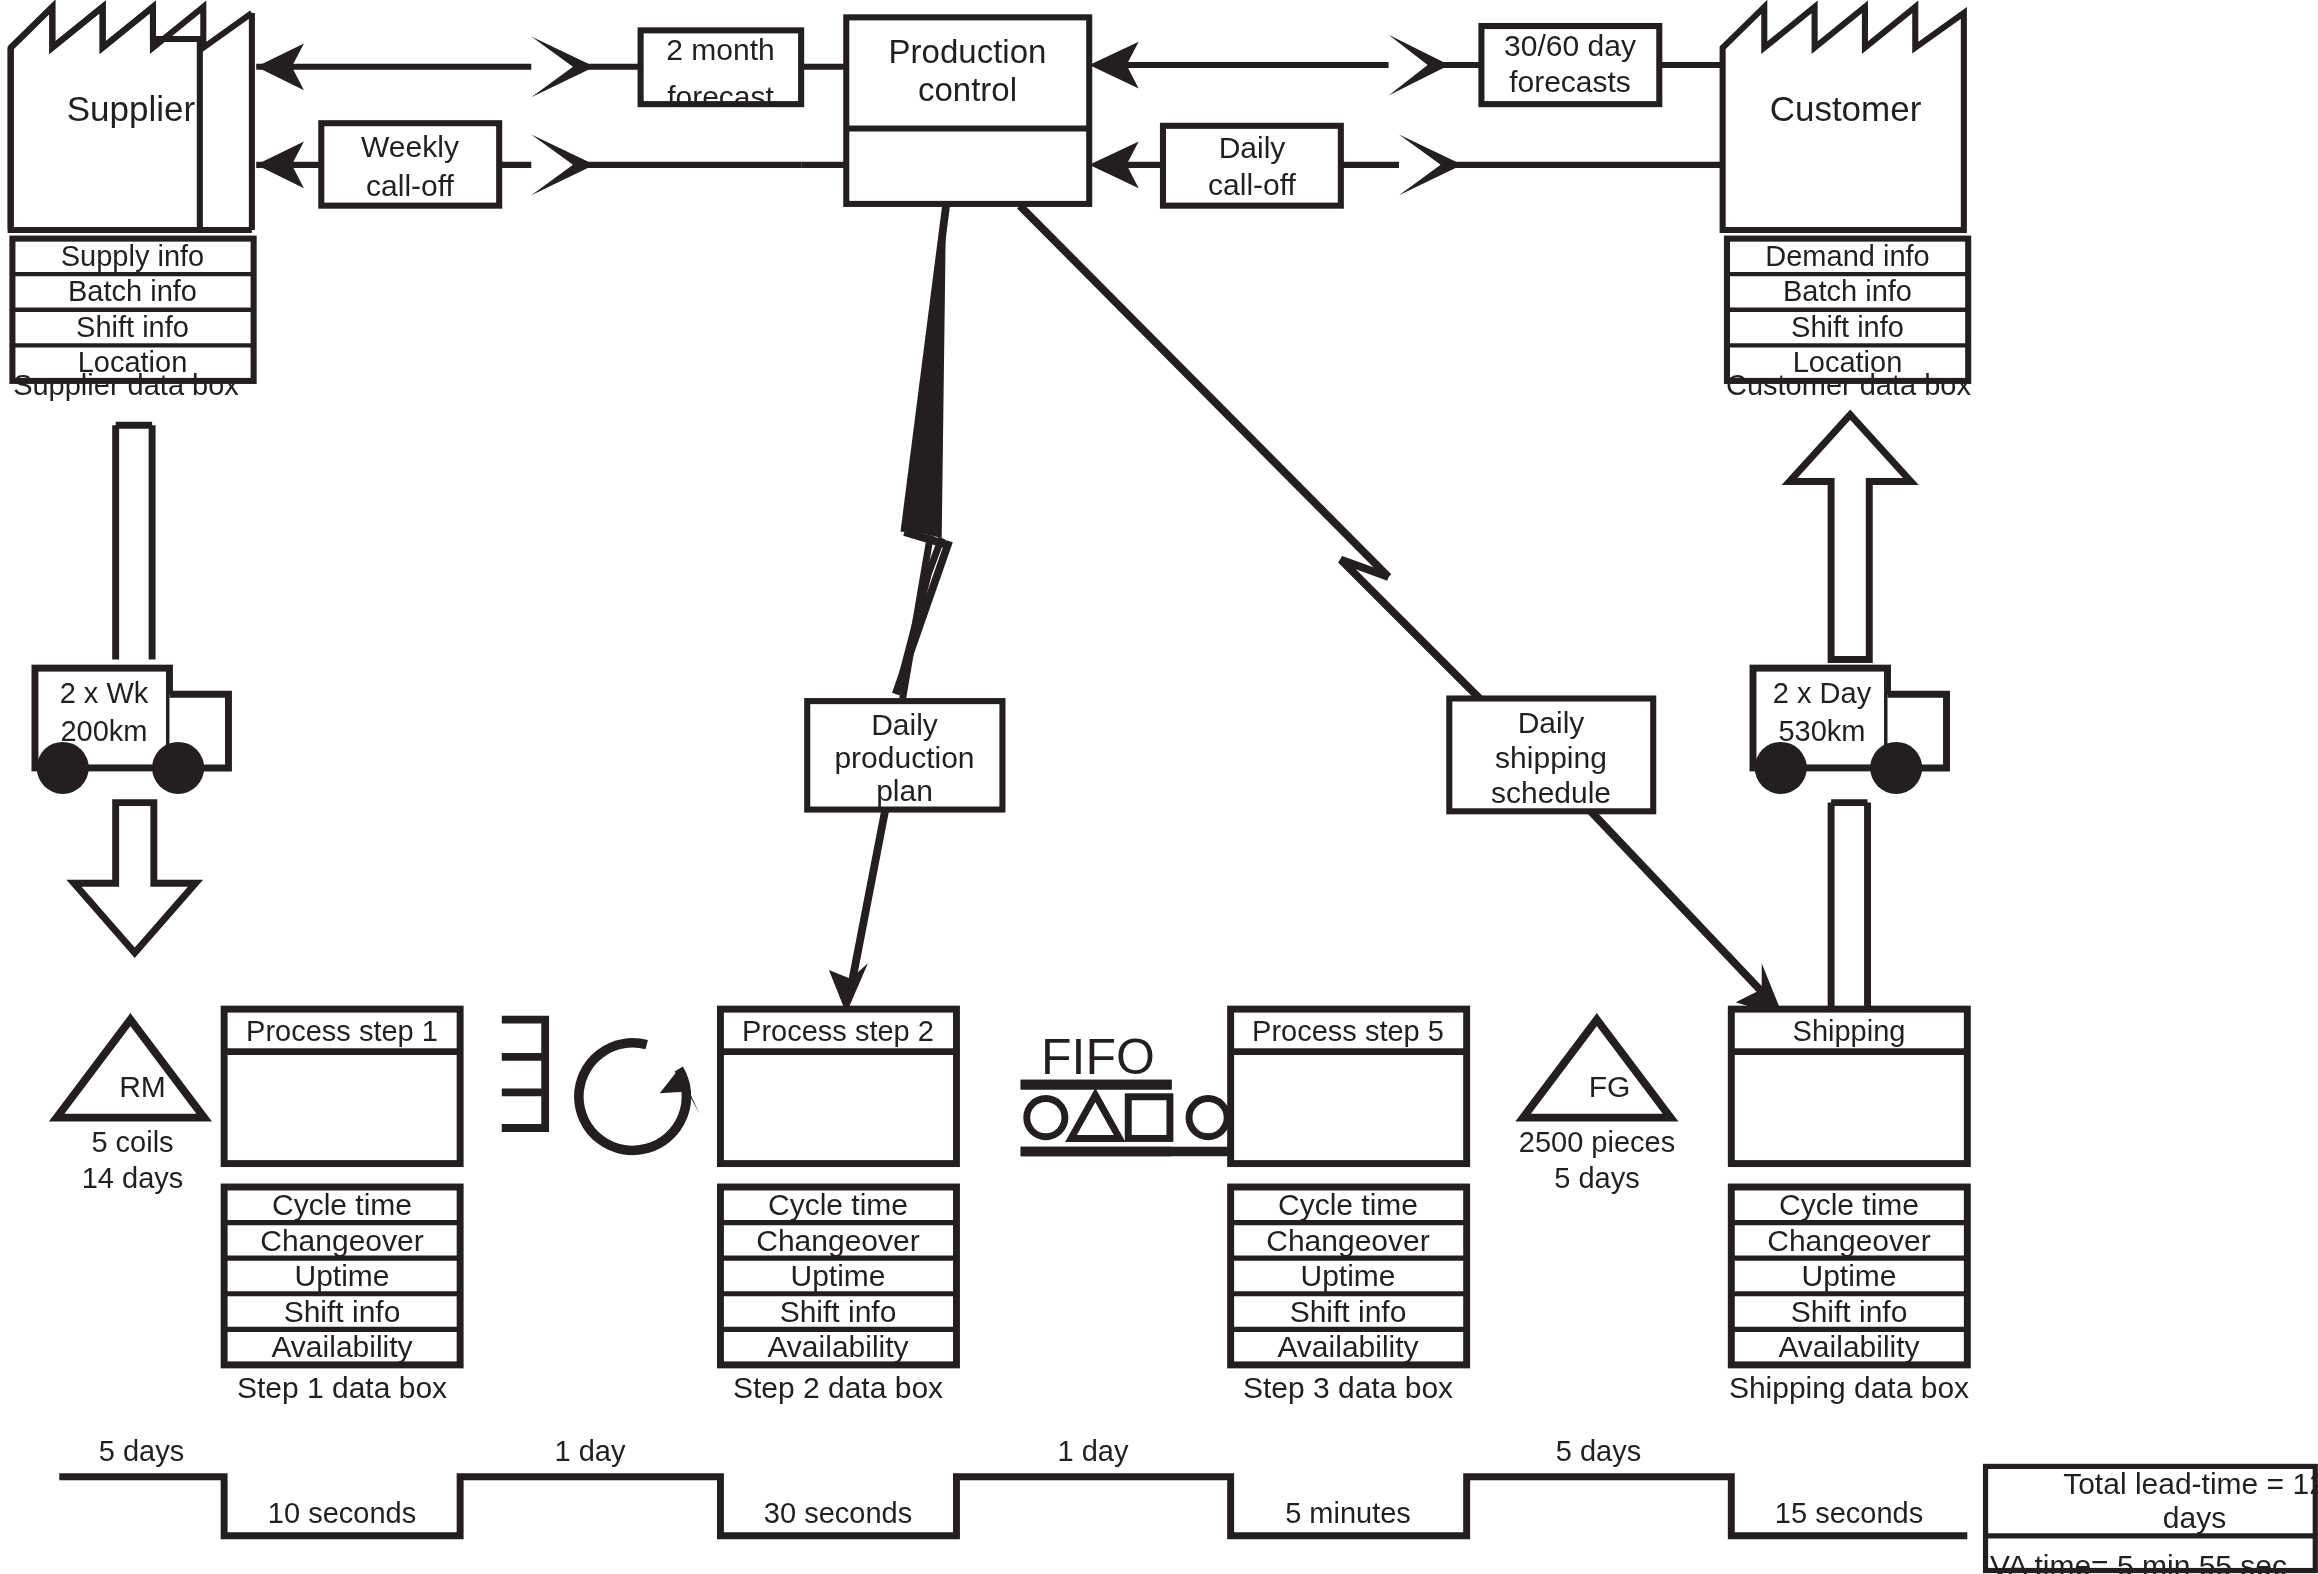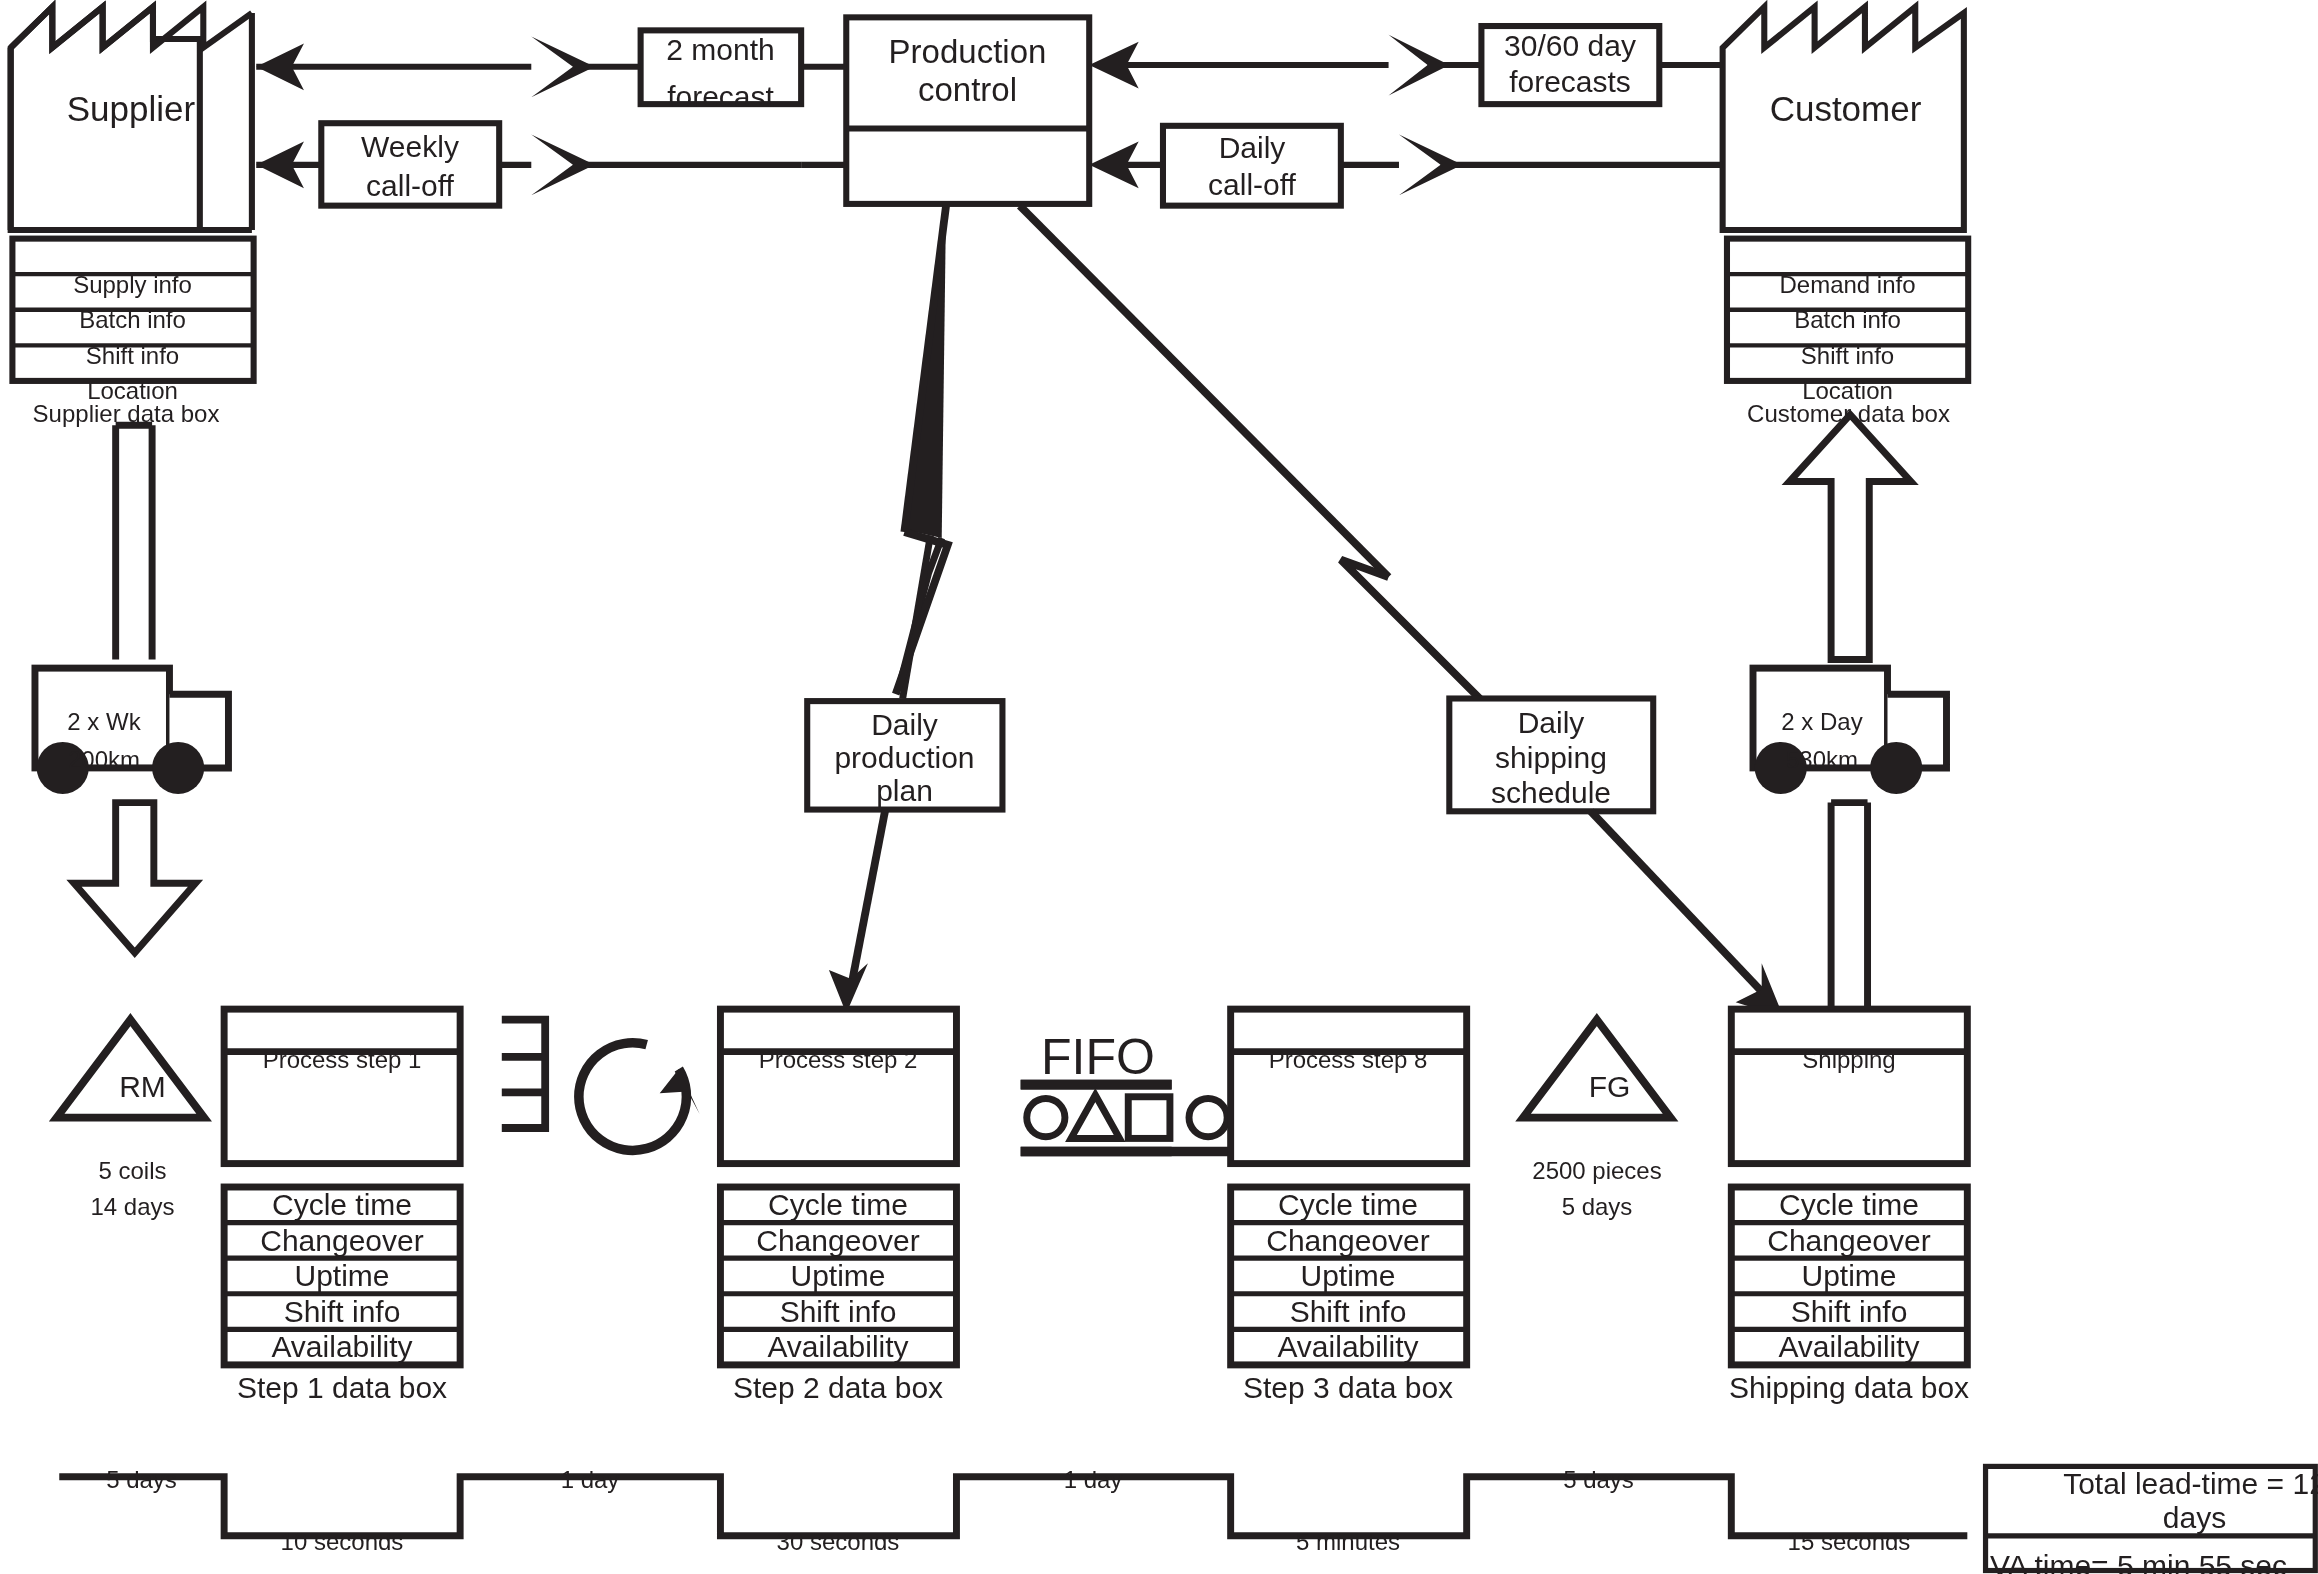--- a/index.html
+++ b/index.html
@@ -29,21 +29,21 @@
   .ctr {
     position: absolute;
     display: flex;
     align-items: center;
     justify-content: center;
     text-align: center;
     line-height: 1.14;
     color: #231f20;
   }
   .f34 { font-size: 30px; }
-  .f36 { font-size: 24px; margin-top: 28px; }
+  .f36 { font-size: 29px; }
   .f38 { font-size: 33px; }
   .f40 { font-size: 35px; }
   .f58 { font-size: 50px; }
 </style>
 </head>
 <body>
 
 <div id="vsm-root">
 
   <svg id="vsm-svg" viewBox="0 0 2672 1814">
@@ -321,21 +321,21 @@
   <div class="ctr f34" style="left:212px; top:1369px; width:260px; height:38px;">Step 1 data box</div>
 
   <div class="ctr f36" style="left:720px; top:1012px; width:236px; height:40px;">Process step 2</div>
   <div class="ctr f34" style="left:720px; top:1187px; width:236px; height:36px;">Cycle time</div>
   <div class="ctr f34" style="left:720px; top:1223px; width:236px; height:36px;">Changeover</div>
   <div class="ctr f34" style="left:720px; top:1258px; width:236px; height:36px;">Uptime</div>
   <div class="ctr f34" style="left:720px; top:1294px; width:236px; height:36px;">Shift info</div>
   <div class="ctr f34" style="left:720px; top:1329px; width:236px; height:36px;">Availability</div>
   <div class="ctr f34" style="left:708px; top:1369px; width:260px; height:38px;">Step 2 data box</div>
 
-  <div class="ctr f36" style="left:1230px; top:1012px; width:236px; height:40px;">Process step 8</div>
+  <div class="ctr f36" style="left:1230px; top:1012px; width:236px; height:40px;">Process step 5</div>
   <div class="ctr f34" style="left:1230px; top:1187px; width:236px; height:36px;">Cycle time</div>
   <div class="ctr f34" style="left:1230px; top:1223px; width:236px; height:36px;">Changeover</div>
   <div class="ctr f34" style="left:1230px; top:1258px; width:236px; height:36px;">Uptime</div>
   <div class="ctr f34" style="left:1230px; top:1294px; width:236px; height:36px;">Shift info</div>
   <div class="ctr f34" style="left:1230px; top:1329px; width:236px; height:36px;">Availability</div>
   <div class="ctr f34" style="left:1218px; top:1369px; width:260px; height:38px;">Step 3 data box</div>
 
   <div class="ctr f36" style="left:1731px; top:1012px; width:236px; height:40px;">Shipping</div>
   <div class="ctr f34" style="left:1731px; top:1187px; width:236px; height:36px;">Cycle time</div>
   <div class="ctr f34" style="left:1731px; top:1223px; width:236px; height:36px;">Changeover</div>

